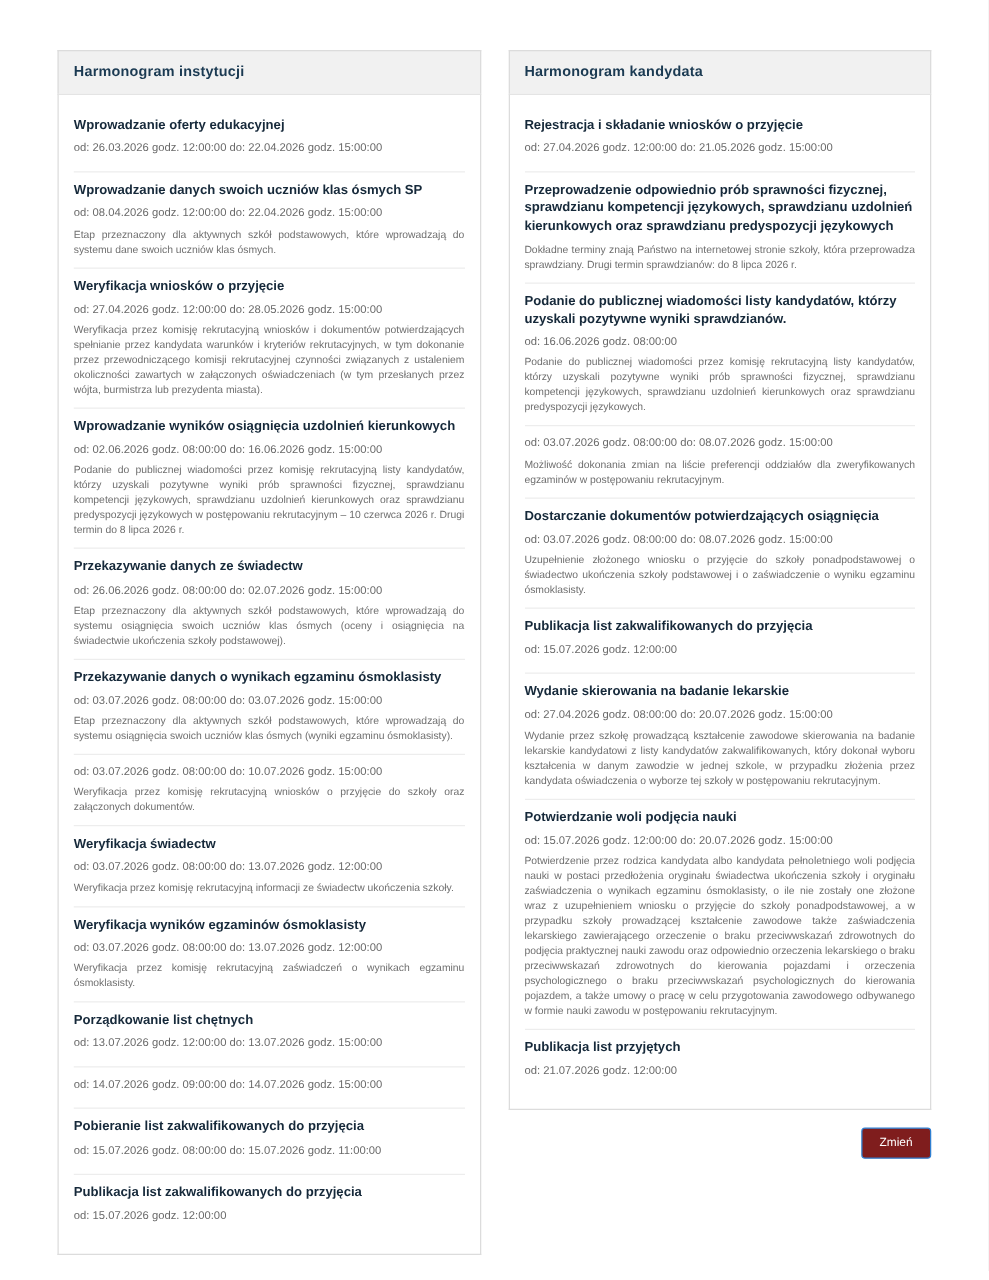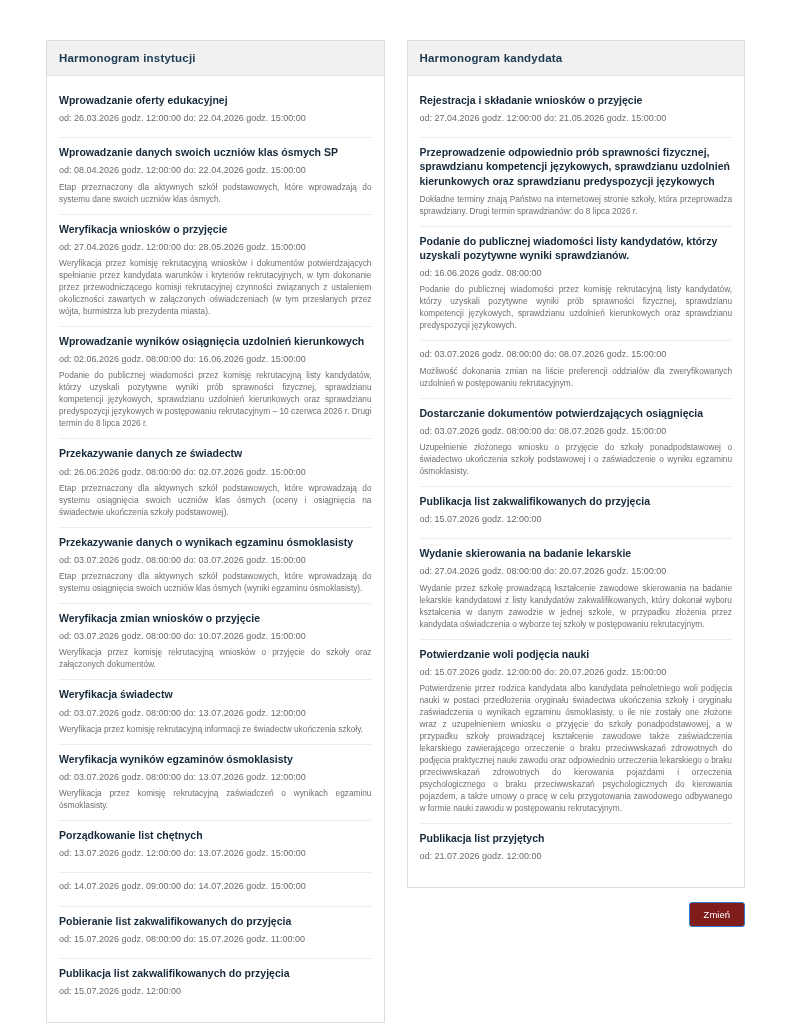--- a/index.html
+++ b/index.html
@@ -122,21 +122,20 @@
           <div class="item-desc">Etap przeznaczony dla aktywnych szkół podstawowych, które wprowadzają do systemu osiągnięcia swoich uczniów klas ósmych (oceny i osiągnięcia na świadectwie ukończenia szkoły podstawowej).</div>
         </div>
 
         <div class="item">
           <div class="item-title">Przekazywanie danych o wynikach egzaminu ósmoklasisty</div>
           <div class="item-dates">od: 03.07.2026 godz. 08:00:00 do: 03.07.2026 godz. 15:00:00</div>
           <div class="item-desc">Etap przeznaczony dla aktywnych szkół podstawowych, które wprowadzają do systemu osiągnięcia swoich uczniów klas ósmych (wyniki egzaminu ósmoklasisty).</div>
         </div>
 
         <div class="item">
-          <div class="item-title">Weryfikacja zmian wniosków o przyjęcie</div>
           <div class="item-dates">od: 03.07.2026 godz. 08:00:00 do: 10.07.2026 godz. 15:00:00</div>
           <div class="item-desc">Weryfikacja przez komisję rekrutacyjną wniosków o przyjęcie do szkoły oraz załączonych dokumentów.</div>
         </div>
 
         <div class="item">
           <div class="item-title">Weryfikacja świadectw</div>
           <div class="item-dates">od: 03.07.2026 godz. 08:00:00 do: 13.07.2026 godz. 12:00:00</div>
           <div class="item-desc">Weryfikacja przez komisję rekrutacyjną informacji ze świadectw ukończenia szkoły.</div>
         </div>
 
@@ -188,21 +187,21 @@
         </div>
 
         <div class="item">
           <div class="item-title">Podanie do publicznej wiadomości listy kandydatów, którzy uzyskali pozytywne wyniki sprawdzianów.</div>
           <div class="item-dates">od: 16.06.2026 godz. 08:00:00</div>
           <div class="item-desc">Podanie do publicznej wiadomości przez komisję rekrutacyjną listy kandydatów, którzy uzyskali pozytywne wyniki prób sprawności fizycznej, sprawdzianu kompetencji językowych, sprawdzianu uzdolnień kierunkowych oraz sprawdzianu predyspozycji językowych.</div>
         </div>
 
         <div class="item">
           <div class="item-dates">od: 03.07.2026 godz. 08:00:00 do: 08.07.2026 godz. 15:00:00</div>
-          <div class="item-desc">Możliwość dokonania zmian na liście preferencji oddziałów dla zweryfikowanych uzdolnień w postępowaniu rekrutacyjnym.</div>
+          <div class="item-desc">Możliwość dokonania zmian na liście preferencji oddziałów dla zweryfikowanych egzaminów w postępowaniu rekrutacyjnym.</div>
         </div>
 
         <div class="item">
           <div class="item-title">Dostarczanie dokumentów potwierdzających osiągnięcia</div>
           <div class="item-dates">od: 03.07.2026 godz. 08:00:00 do: 08.07.2026 godz. 15:00:00</div>
           <div class="item-desc">Uzupełnienie złożonego wniosku o przyjęcie do szkoły ponadpodstawowej o świadectwo ukończenia szkoły podstawowej i o zaświadczenie o wyniku egzaminu ósmoklasisty.</div>
         </div>
 
         <div class="item">
           <div class="item-title">Publikacja list zakwalifikowanych do przyjęcia</div>

